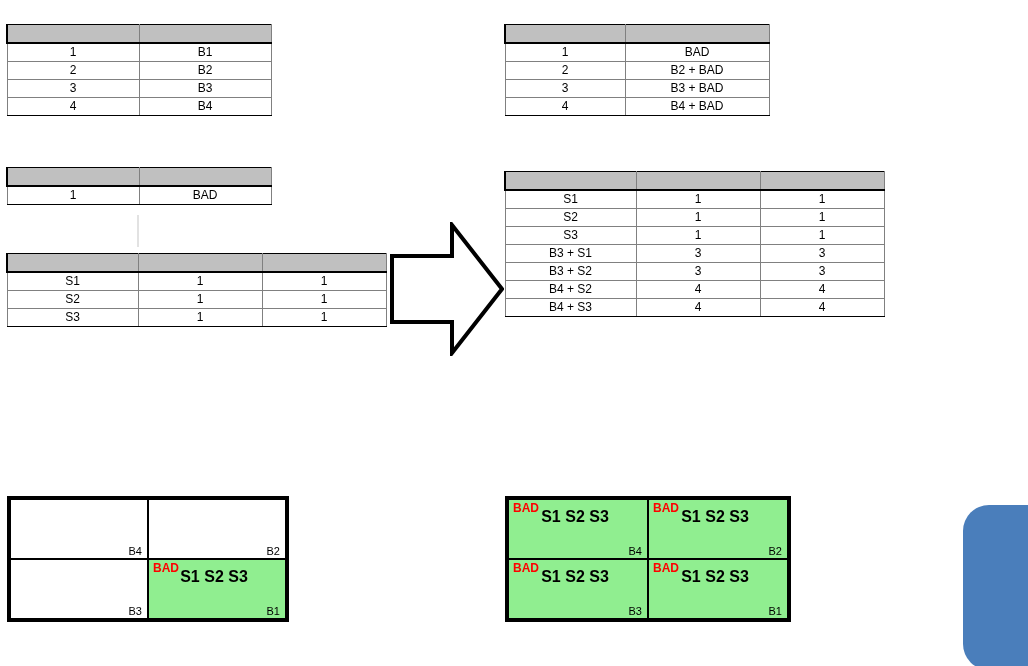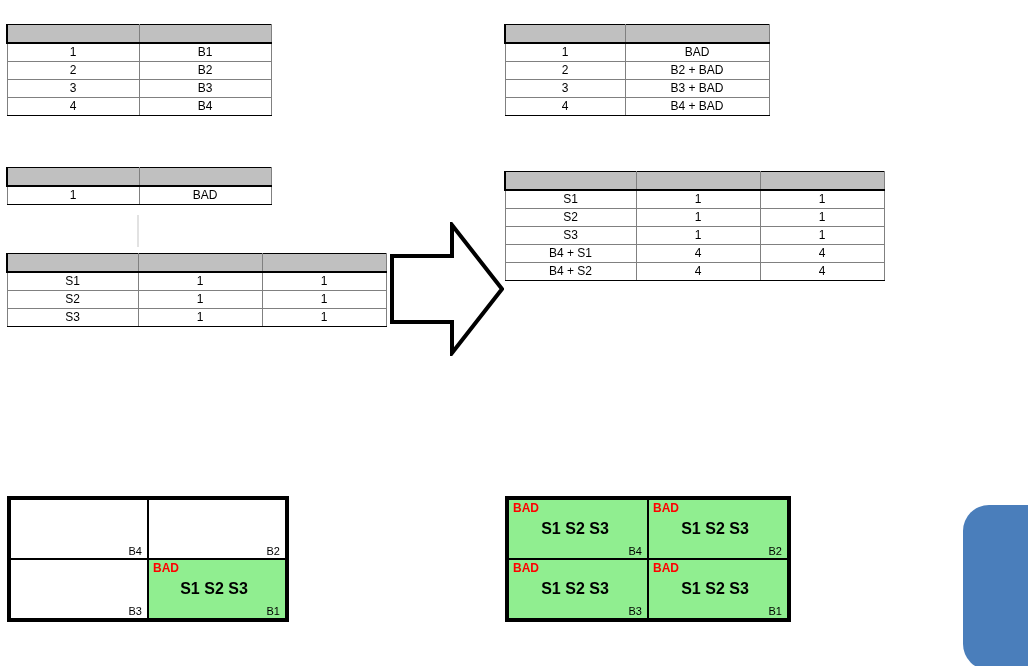--- a/index.html
+++ b/index.html
@@ -125,21 +125,21 @@
     font-size: 12px;
     font-weight: bold;
     color: #ff0000;
     font-family: "Liberation Sans", sans-serif;
     letter-spacing: 0px;
   }
   .cell .slots {
     position: absolute;
     left: 0;
     right: 6px;
-    top: 20px;
+    top: 8px;
     text-align: center;
     font-size: 16px;
     font-weight: bold;
     color: #000000;
     font-family: "Liberation Sans", sans-serif;
   }
   .cell .blabel {
     position: absolute;
     right: 5px;
     bottom: 1px;
@@ -308,26 +308,36 @@
           <td>S2</td>
           <td>1</td>
           <td>1</td>
         </tr>
         <tr>
           <td>S3</td>
           <td>1</td>
           <td>1</td>
         </tr>
         <tr>
-          <td>B4 + S1</td>
+          <td>B3 + S1</td>
+          <td>3</td>
+          <td>3</td>
+        </tr>
+        <tr>
+          <td>B3 + S2</td>
+          <td>3</td>
+          <td>3</td>
+        </tr>
+        <tr>
+          <td>B4 + S2</td>
           <td>4</td>
           <td>4</td>
         </tr>
         <tr>
-          <td>B4 + S2</td>
+          <td>B4 + S3</td>
           <td>4</td>
           <td>4</td>
         </tr>
       </tbody>
   </table>
 
   <div class="grid" id="grid-left">
     <div class="cell">
       <span class="bad"></span>
       <span class="slots"></span>

